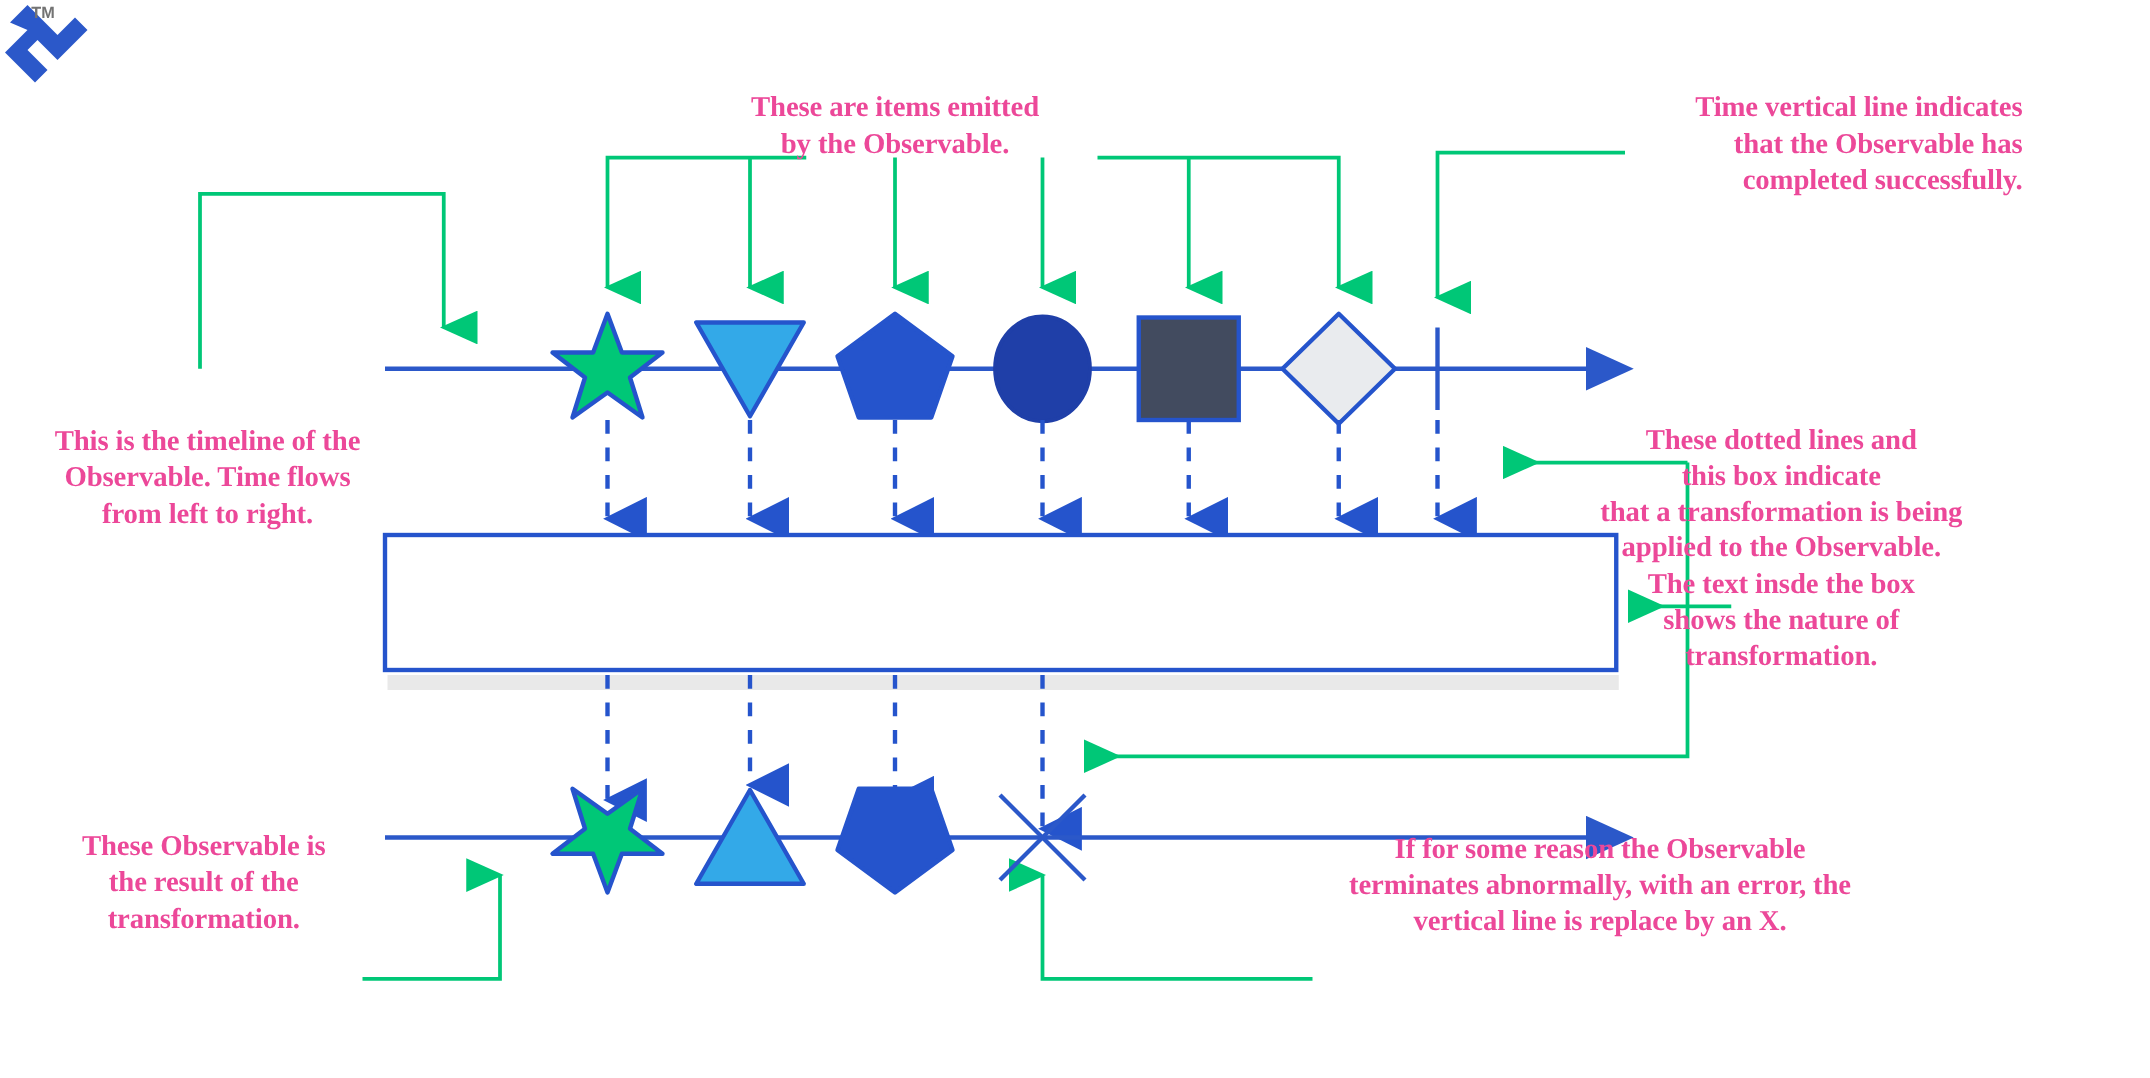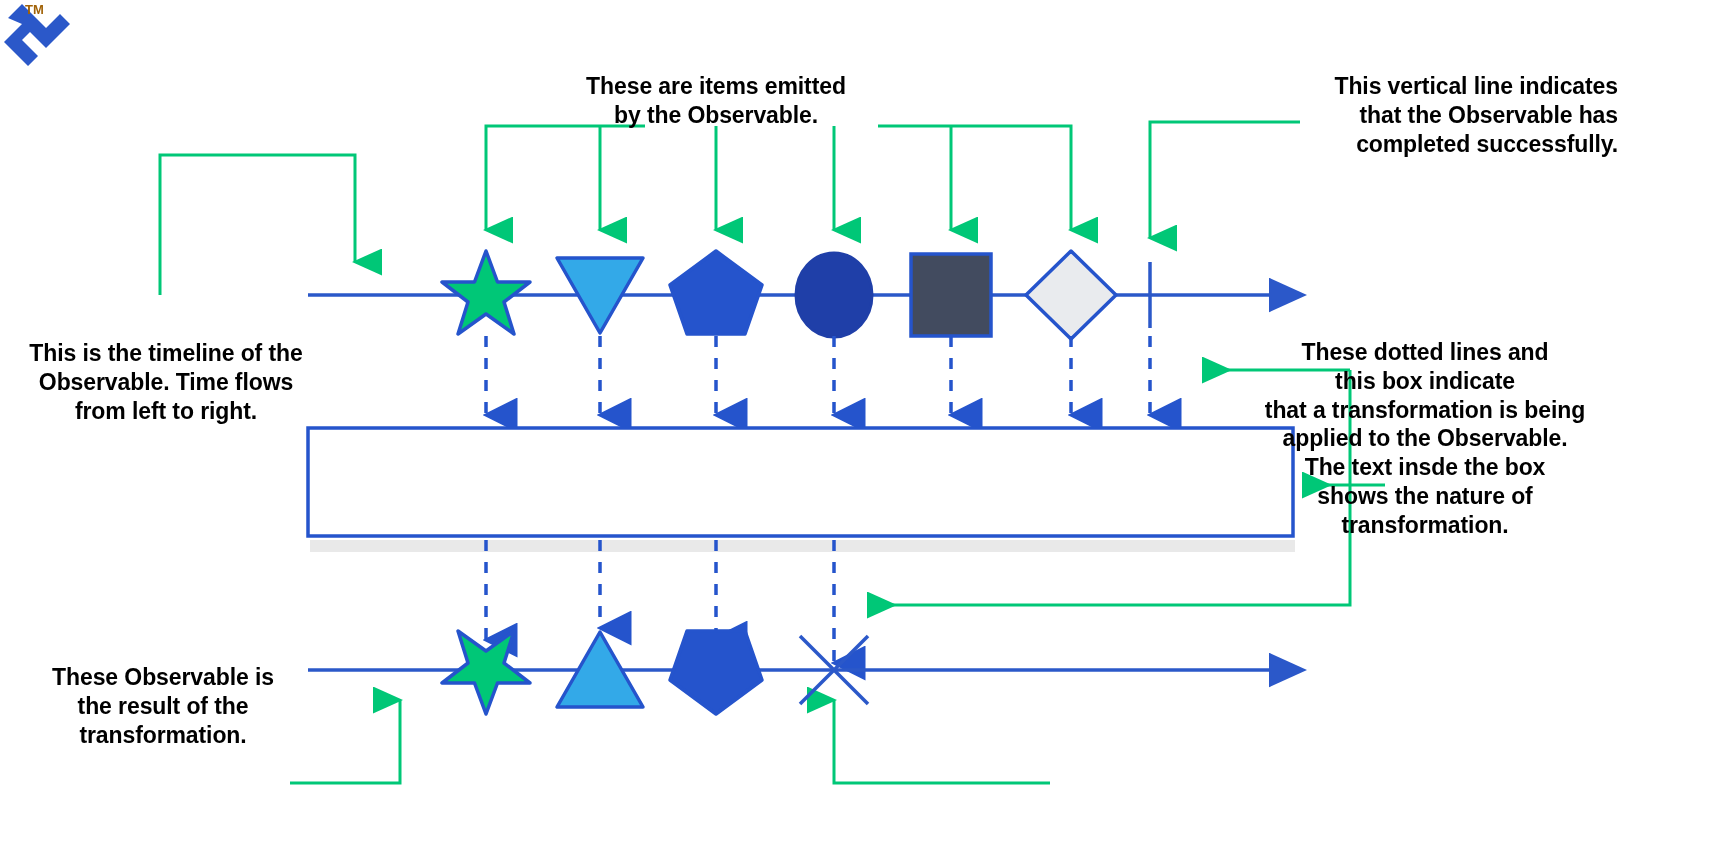--- a/index.html
+++ b/index.html
@@ -21,39 +21,40 @@
   }
   #stage svg.layer {
     position: absolute;
     top: 0;
     left: 0;
     width: 1720px;
     height: 862px;
   }
   .note {
     position: absolute;
-    color: #000000;
+    color: #ec4899;
     font-weight: bold;
     font-size: 23px;
     line-height: 1.25;
     white-space: pre-line;
     letter-spacing: -0.1px;
+    font-family: Liberation Serif, serif;
   }
   .note.center { text-align: center; }
   .note.right  { text-align: right; }
   .boxlabel {
     position: absolute;
     color: #2255cc;
     font-weight: bold;
     font-size: 26px;
     text-align: center;
   }
   .tm {
     position: absolute;
-    color: #a16207;
+    color: #737373;
     font-weight: bold;
     font-size: 13px;
     font-family: "Liberation Sans", sans-serif;
   }
 </style>
 </head>
 <body>
 
 <div id="stage">
 
@@ -179,35 +180,38 @@
 
     <g stroke="#2b58c9" stroke-width="3.5" stroke-linecap="butt">
       <line x1="800" y1="636" x2="868" y2="704"></line>
       <line x1="868" y1="636" x2="800" y2="704"></line>
     </g>
   </svg>
 
   <div class="note center" style="left:556px; top:72px; width:320px;">These are items emitted
 by the Observable.</div>
 
-  <div class="note right" style="left:1148px; top:72px; width:470px;">This vertical line indicates
+  <div class="note right" style="left:1148px; top:72px; width:470px;">Time vertical line indicates
 that the Observable has
 completed successfully.</div>
 
   <div class="note center" style="left:6px; top:304px; width:320px;margin-top:35px;">This is the timeline of the
 Observable. Time flows
 from left to right.</div>
 
   <div class="note center" style="left:1230px; top:338px; width:390px;">These dotted lines and
 this box indicate
 that a transformation is being
 applied to the Observable.
 The text insde the box
 shows the nature of
 transformation.</div>
 
   <div class="note center" style="left:28px; top:663px; width:270px;">These Observable is
 the result of the
 transformation.</div>
 
+  <div class="note center" style="left:1015px; top:665px; width:530px;">If for some reason the Observable
+terminates abnormally, with an error, the
+vertical line is replace by an X.</div>
 
 
 </div>
 
 </body></html>

